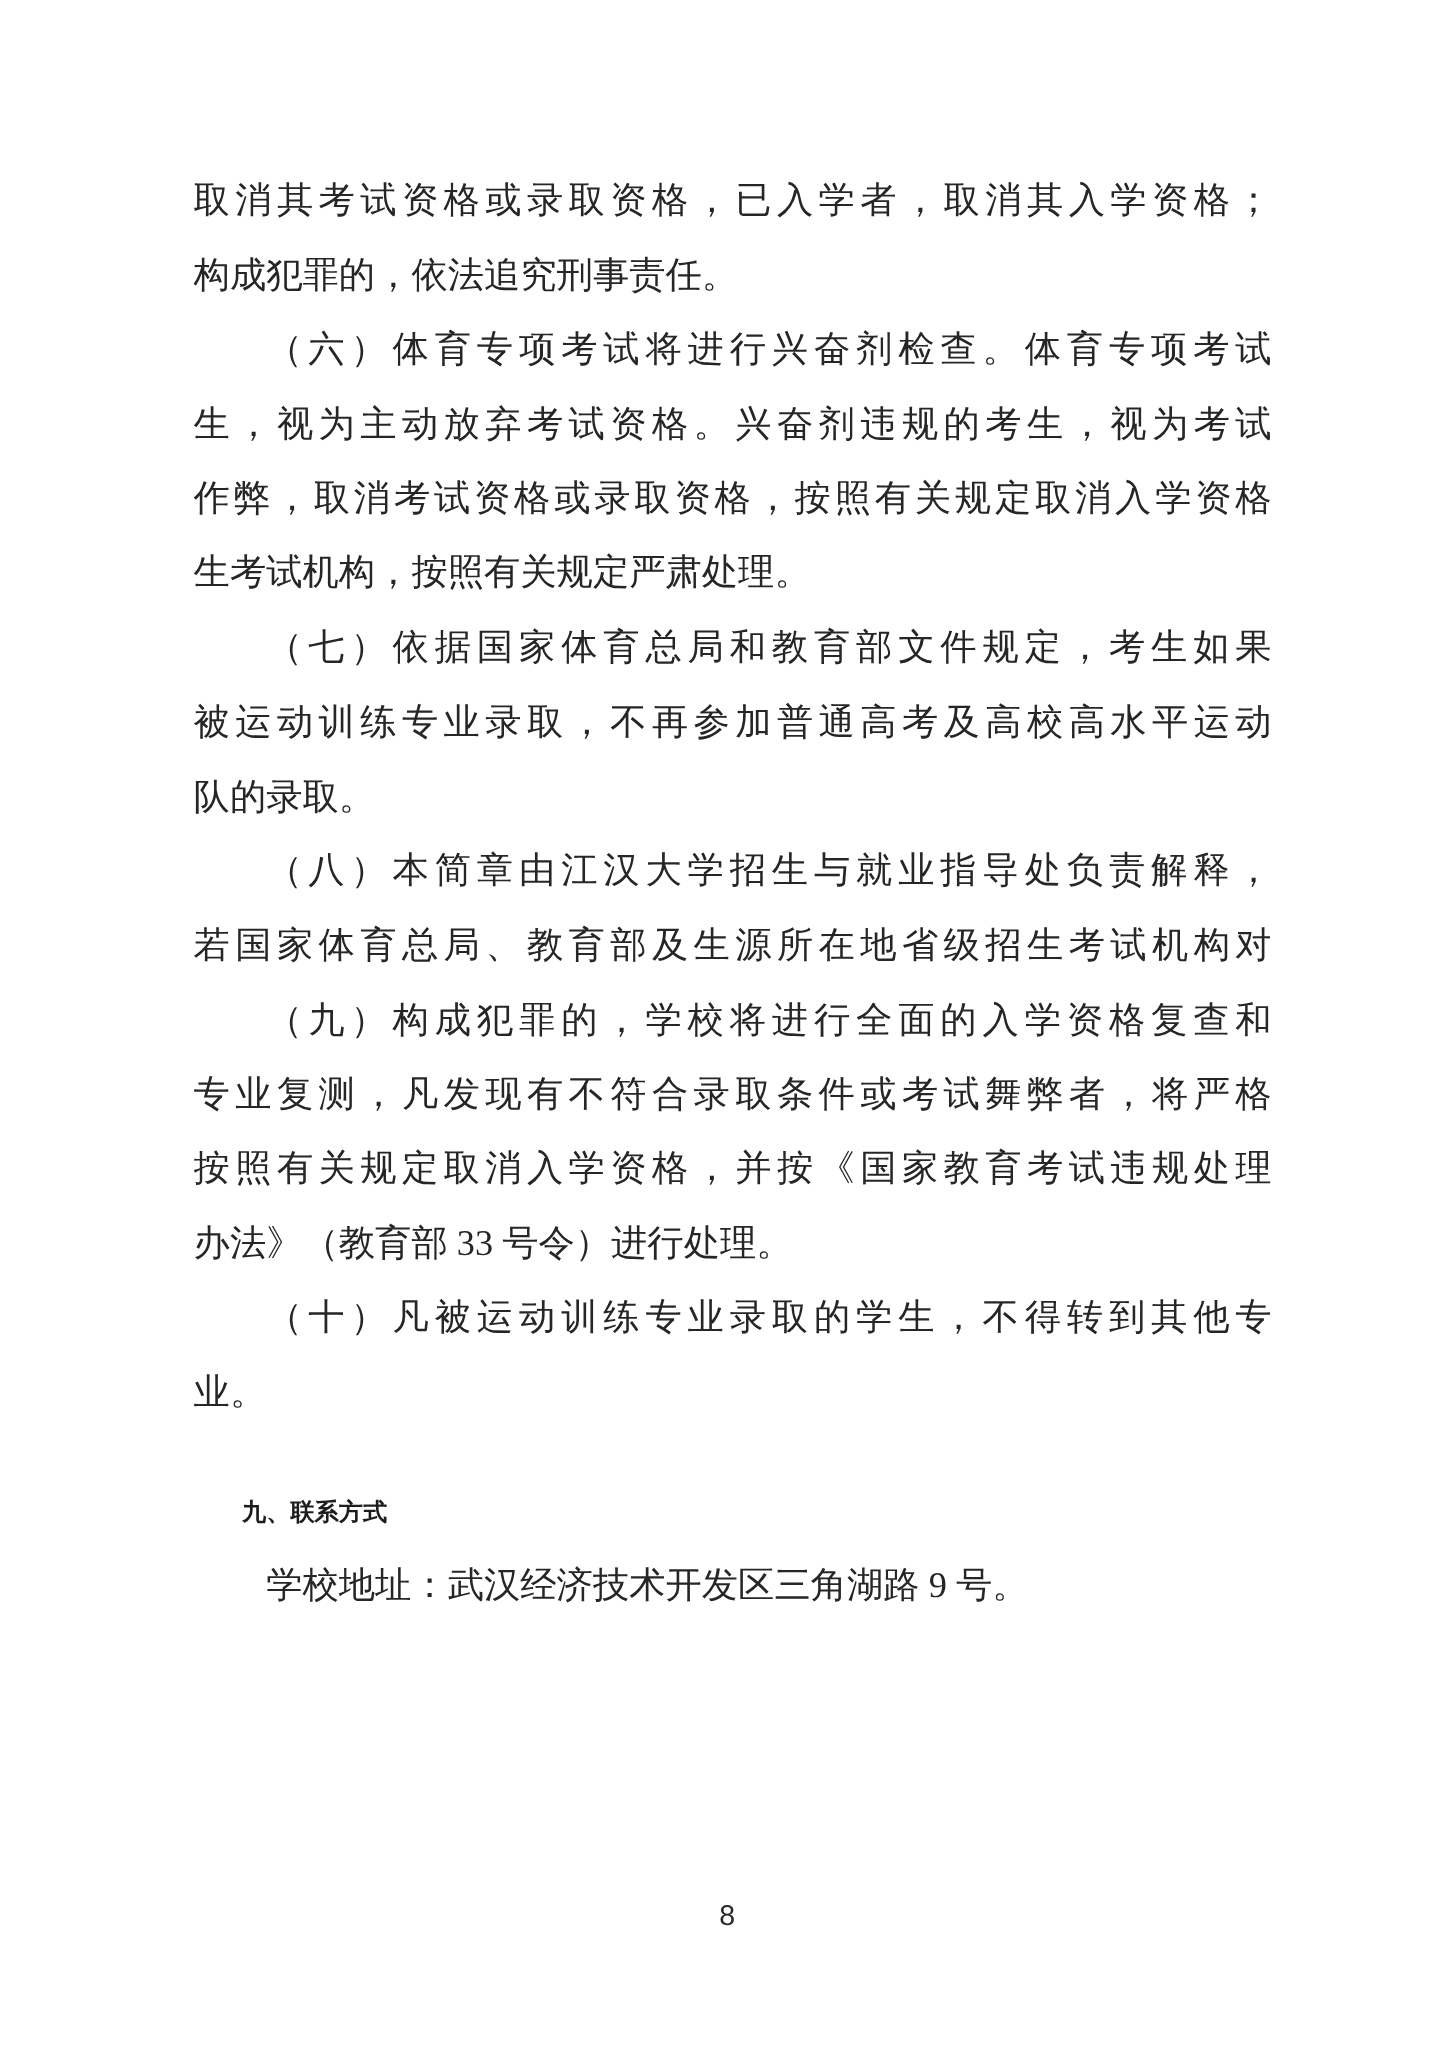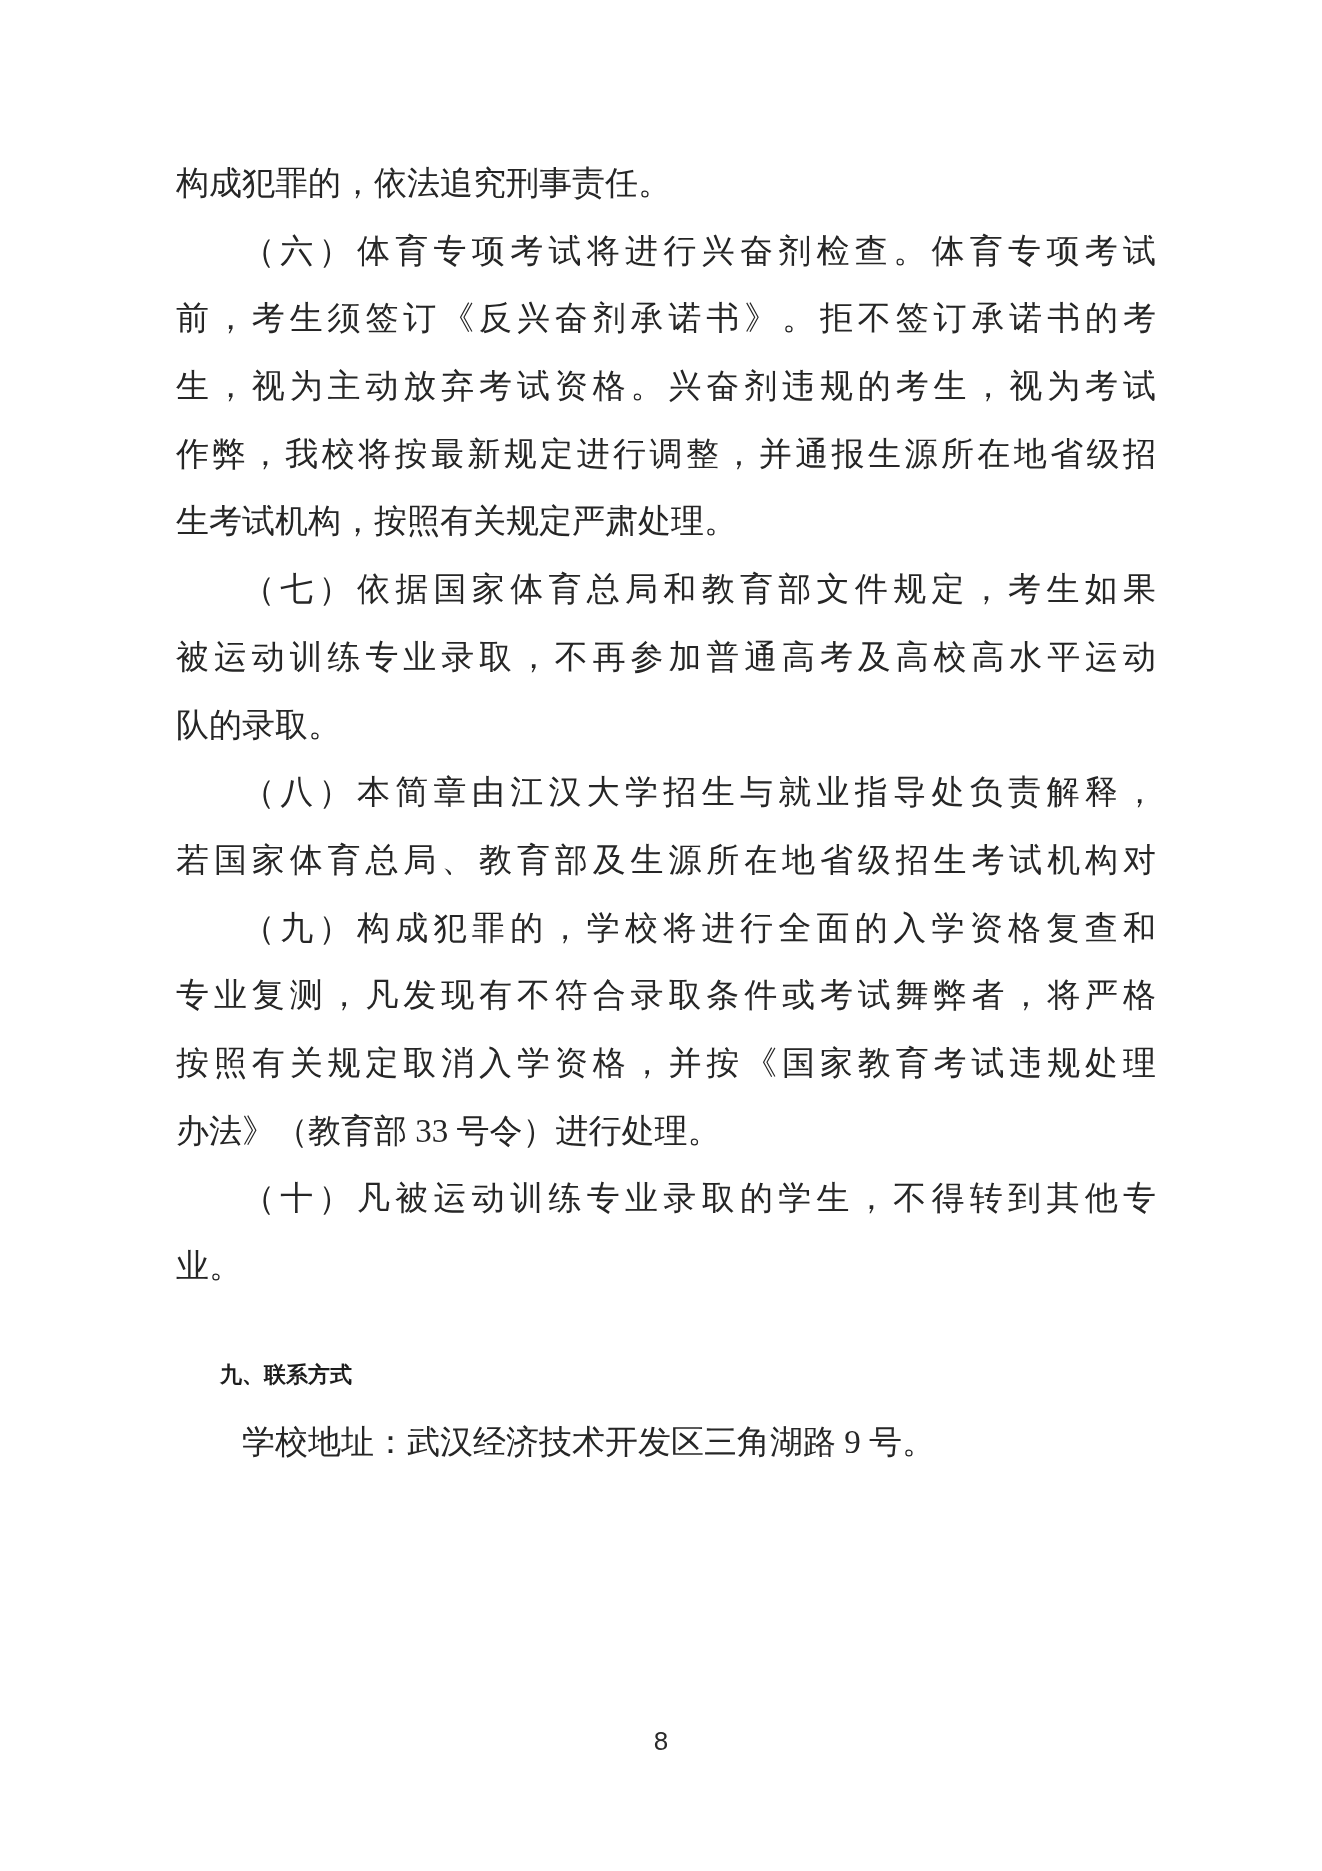--- a/index.html
+++ b/index.html
@@ -53,26 +53,26 @@
     color: #2a2a2a;
   }
 </style>
 </head>
 <body>
 
 <div class="page">
 
   <div>
 
+    <div class="line full">取消其考试资格或录取资格，已入学者，取消其入学资格；</div>
     <div class="line">构成犯罪的，依法追究刑事责任。</div>
 
     <div class="line full indent">（六）体育专项考试将进行兴奋剂检查。体育专项考试</div>
-    <div class="line full">前，考生须签订《反兴奋剂承诺书》。拒不签订承诺书的考</div>
     <div class="line full">生，视为主动放弃考试资格。兴奋剂违规的考生，视为考试</div>
-    <div class="line full">作弊，我校将按最新规定进行调整，并通报生源所在地省级招</div>
+    <div class="line full">作弊，取消考试资格或录取资格，按照有关规定取消入学资格</div>
     <div class="line">生考试机构，按照有关规定严肃处理。</div>
 
     <div class="line full indent">（七）依据国家体育总局和教育部文件规定，考生如果</div>
     <div class="line full">被运动训练专业录取，不再参加普通高考及高校高水平运动</div>
     <div class="line">队的录取。</div>
 
     <div class="line full indent">（八）本简章由江汉大学招生与就业指导处负责解释，</div>
     <div class="line full">若国家体育总局、教育部及生源所在地省级招生考试机构对</div>
 
     <div class="line full indent">（九）构成犯罪的，学校将进行全面的入学资格复查和</div>

